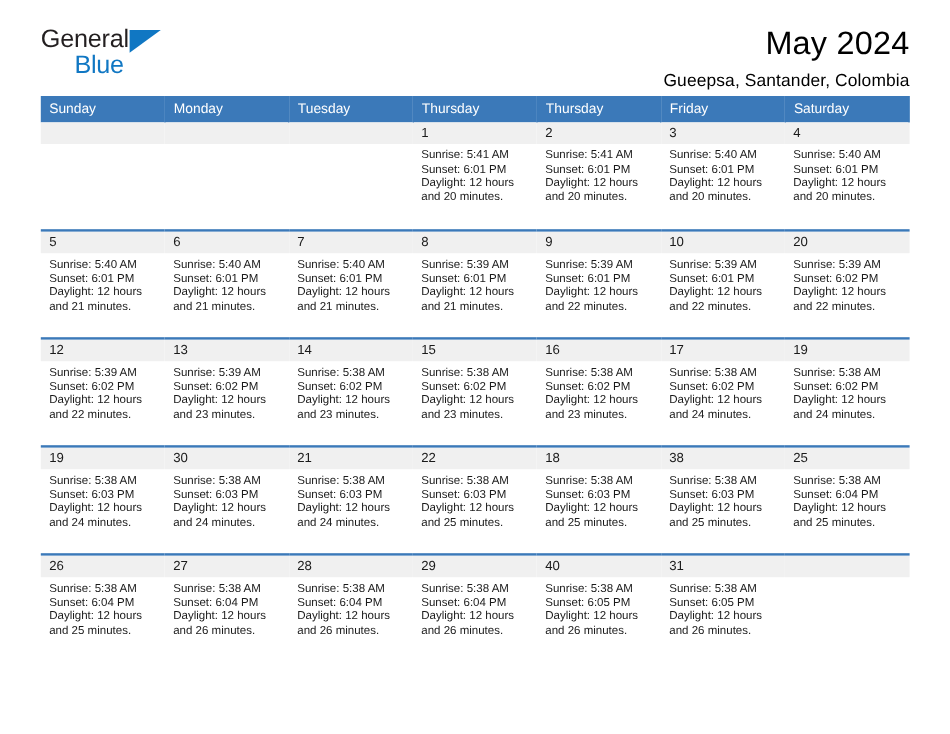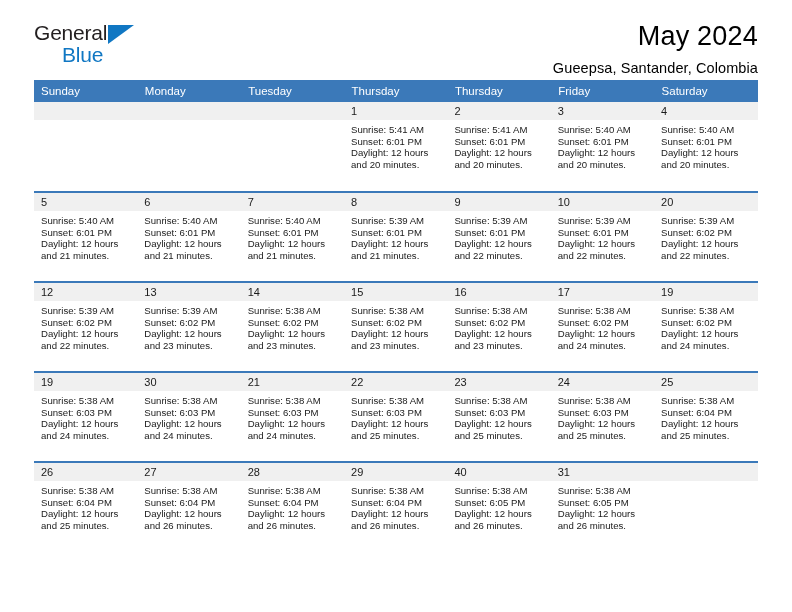--- a/index.html
+++ b/index.html
@@ -361,30 +361,30 @@
             <div class="cell">
               <div class="daynum">22</div>
               <div class="info">Sunrise: 5:38 AM
 Sunset: 6:03 PM
 Daylight: 12 hours
 and 25 minutes.</div>
             </div>
           </td>
           <td>
             <div class="cell">
-              <div class="daynum">23</div>
+              <div class="daynum">18</div>
               <div class="info">Sunrise: 5:38 AM
 Sunset: 6:03 PM
 Daylight: 12 hours
 and 25 minutes.</div>
             </div>
           </td>
           <td>
             <div class="cell">
-              <div class="daynum">24</div>
+              <div class="daynum">38</div>
               <div class="info">Sunrise: 5:38 AM
 Sunset: 6:03 PM
 Daylight: 12 hours
 and 25 minutes.</div>
             </div>
           </td>
           <td>
             <div class="cell">
               <div class="daynum">25</div>
               <div class="info">Sunrise: 5:38 AM

